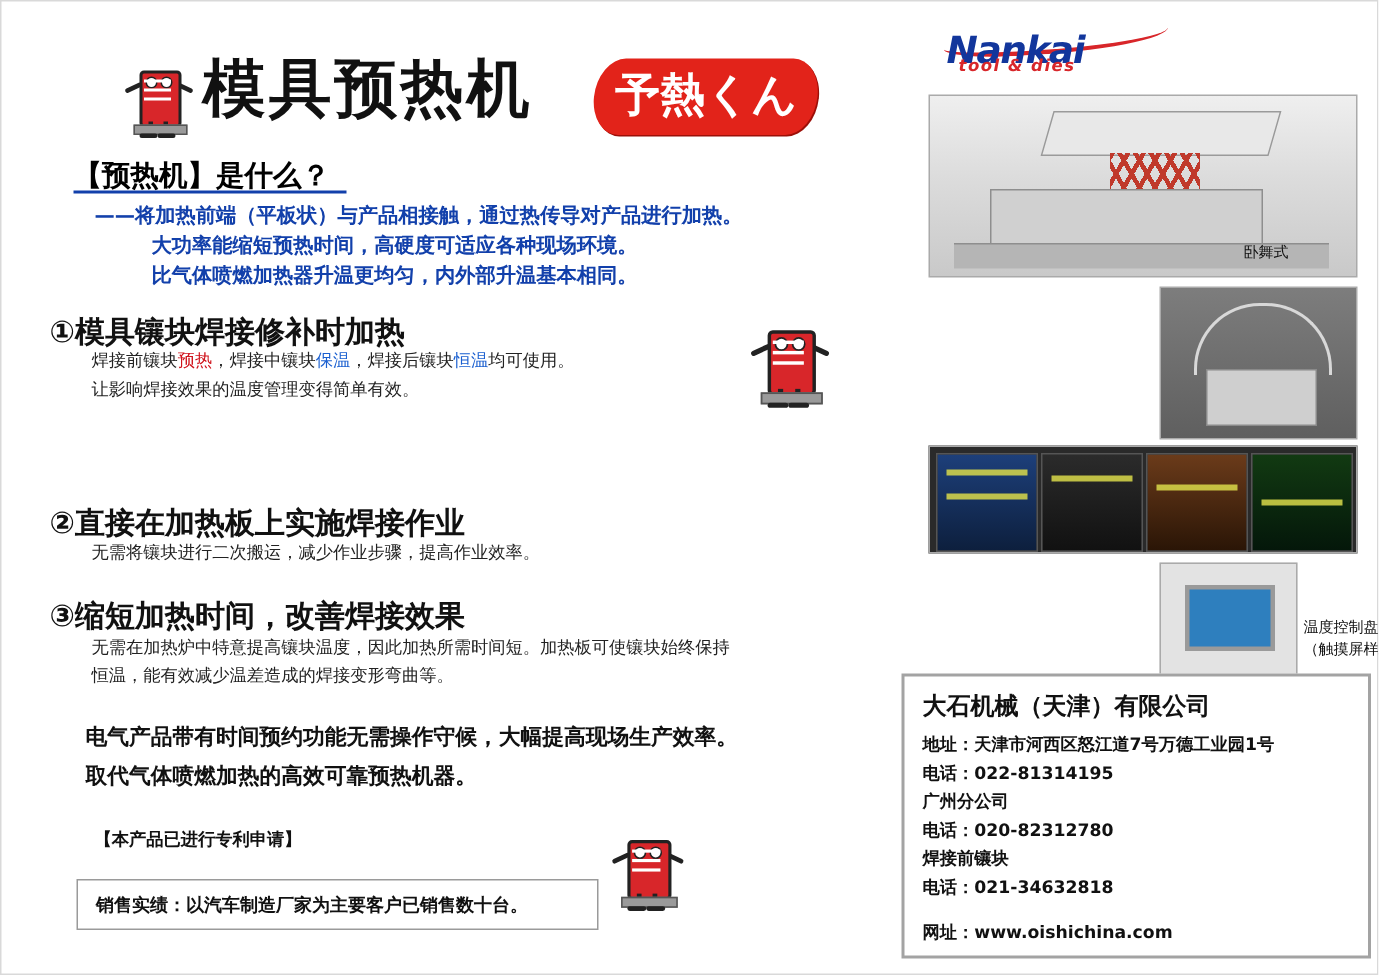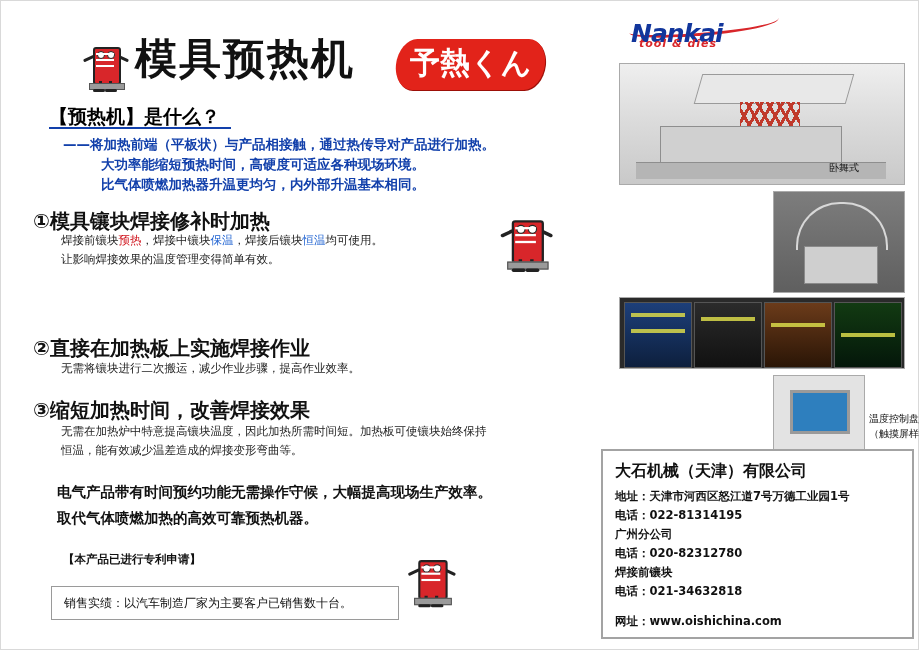--- a/index.html
+++ b/index.html
@@ -123,21 +123,21 @@
     position:absolute;left:56px;top:478px;width:520px;
     font-size:14.5px;font-weight:bold;color:#111;line-height:26px;
   }
 
   .patent{
     position:absolute;left:62px;top:551px;
     font-size:11.5px;font-weight:bold;color:#111;
   }
   .sales-box{
     position:absolute;left:50px;top:585px;width:348px;height:34px;
-    border:1px solid #9a9a9a;box-sizing:border-box;background:#fff;
+    border:1px solid #9a9a9a;box-sizing:border-box;background:#fff;font-weight:bold;
   }
   .sales-box span{
     display:block;padding:8px 0 0 12px;font-size:12px;color:#111;
   }
 
   
   .right{position:absolute;left:600px;top:0;width:319px;height:650px;}
 
   .logo{
     position:absolute;left:30px;top:18px;width:140px;height:48px;

